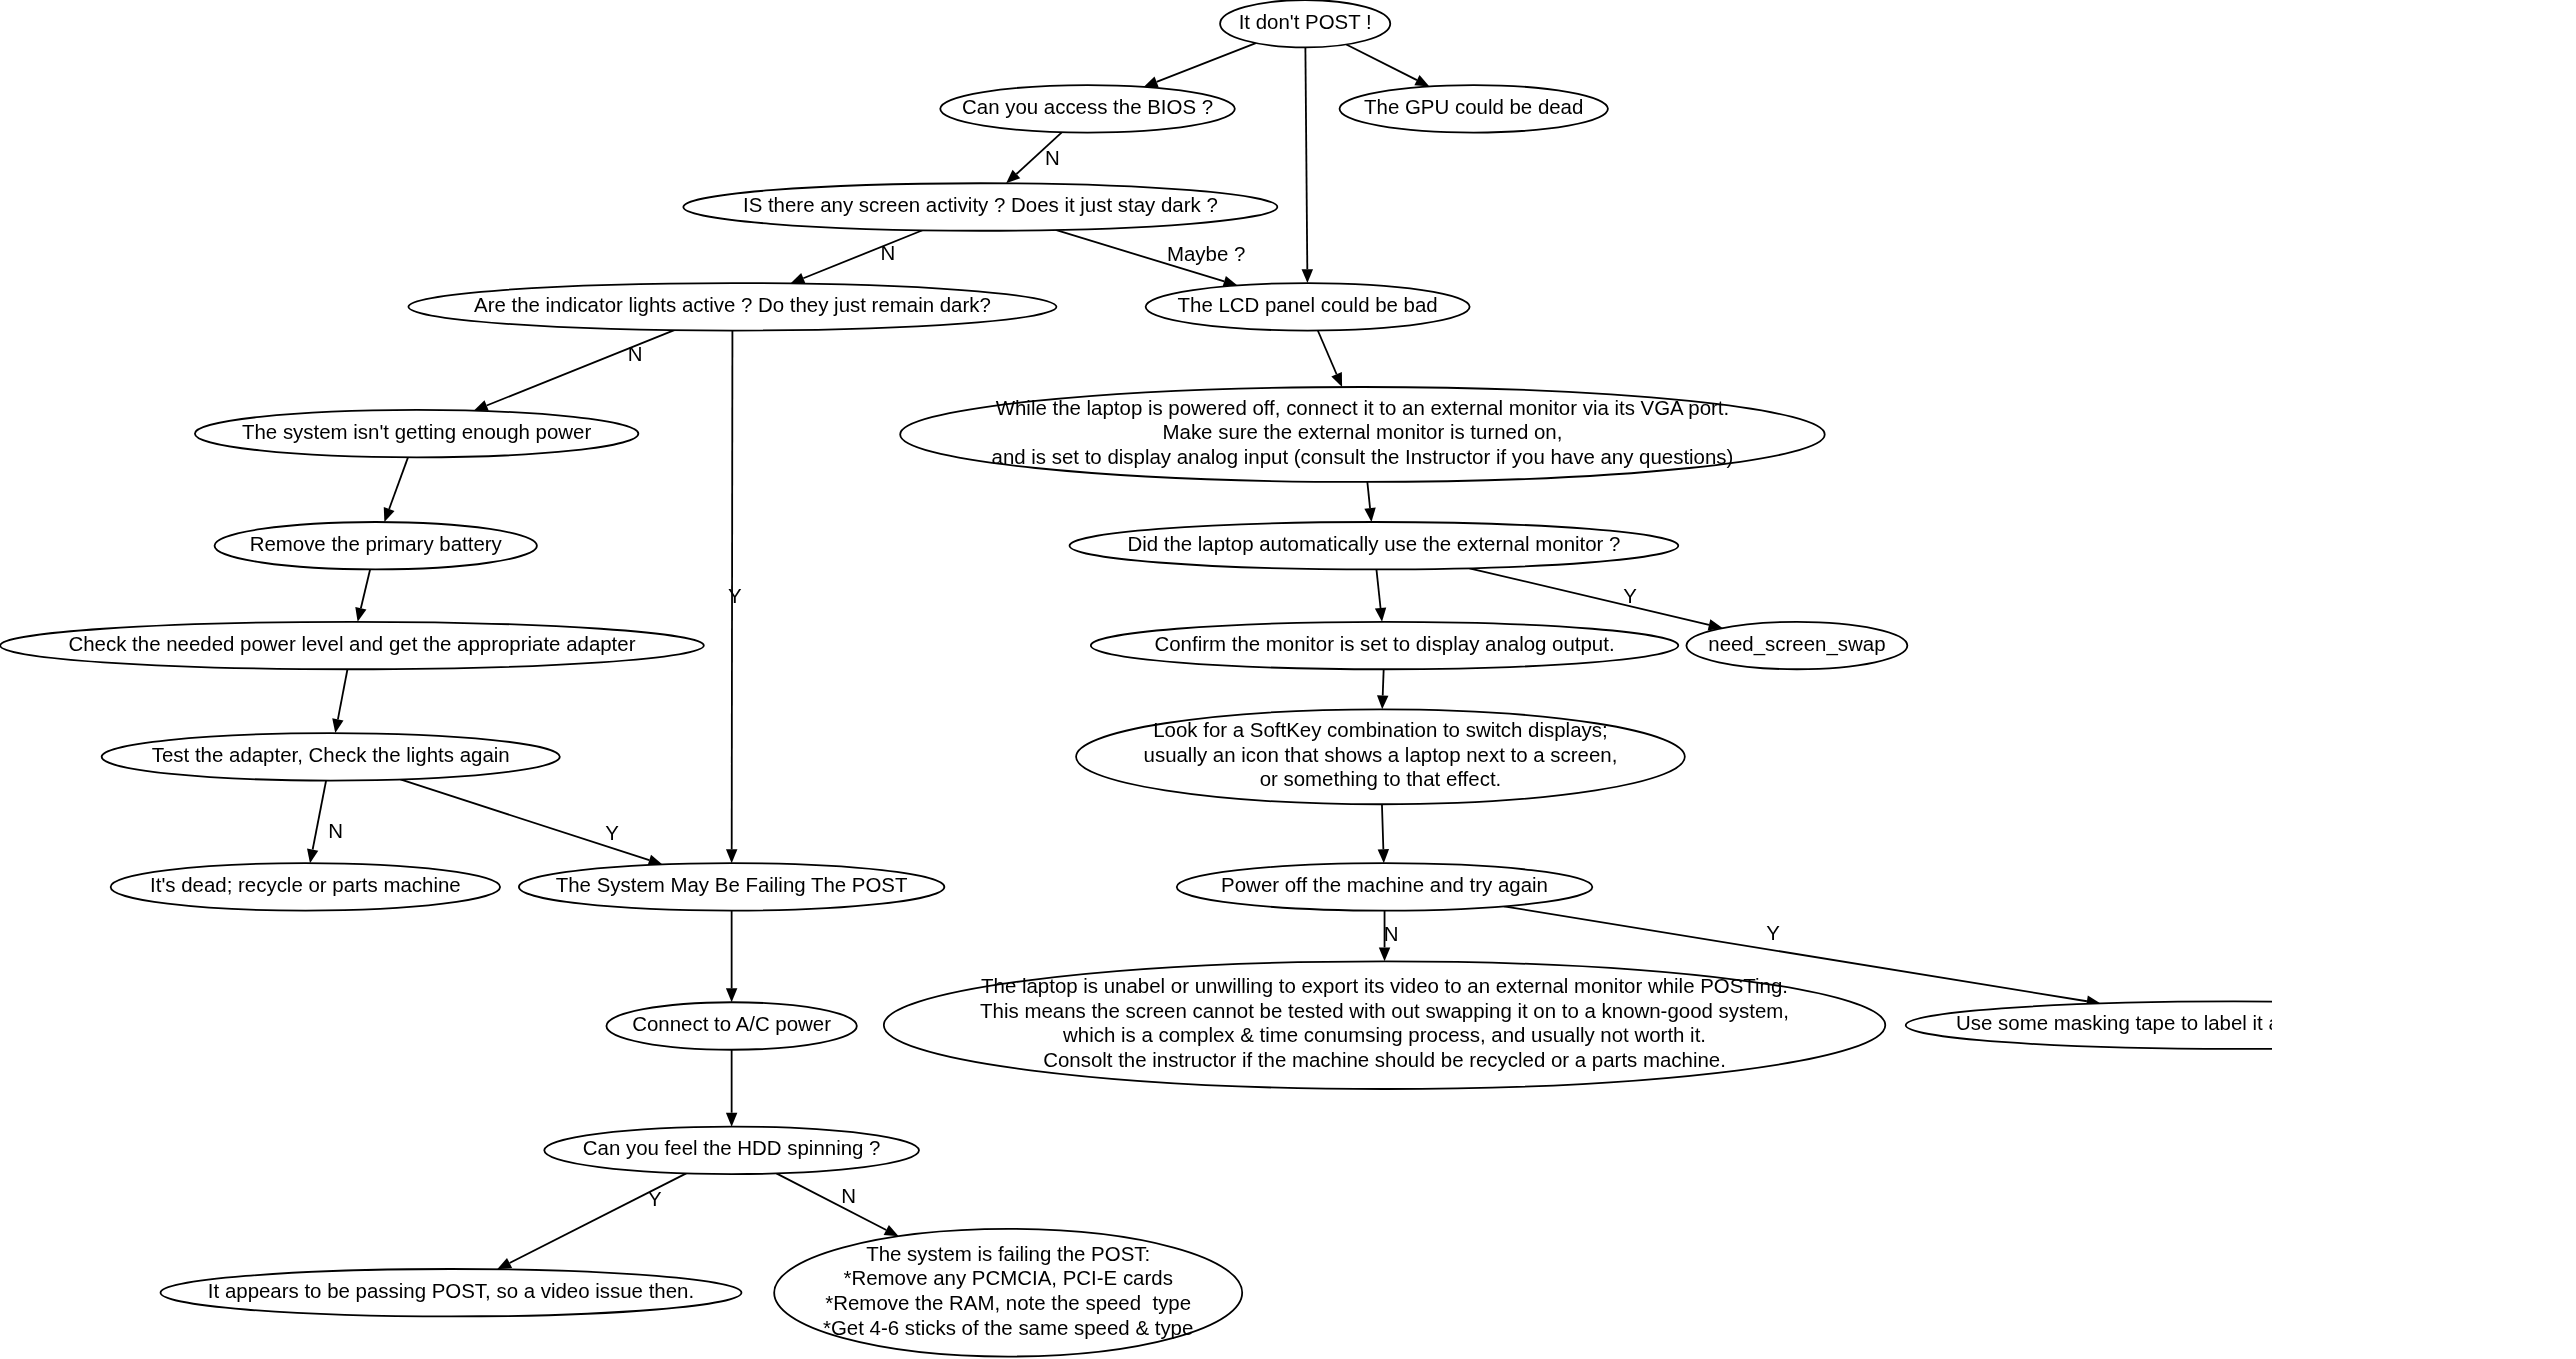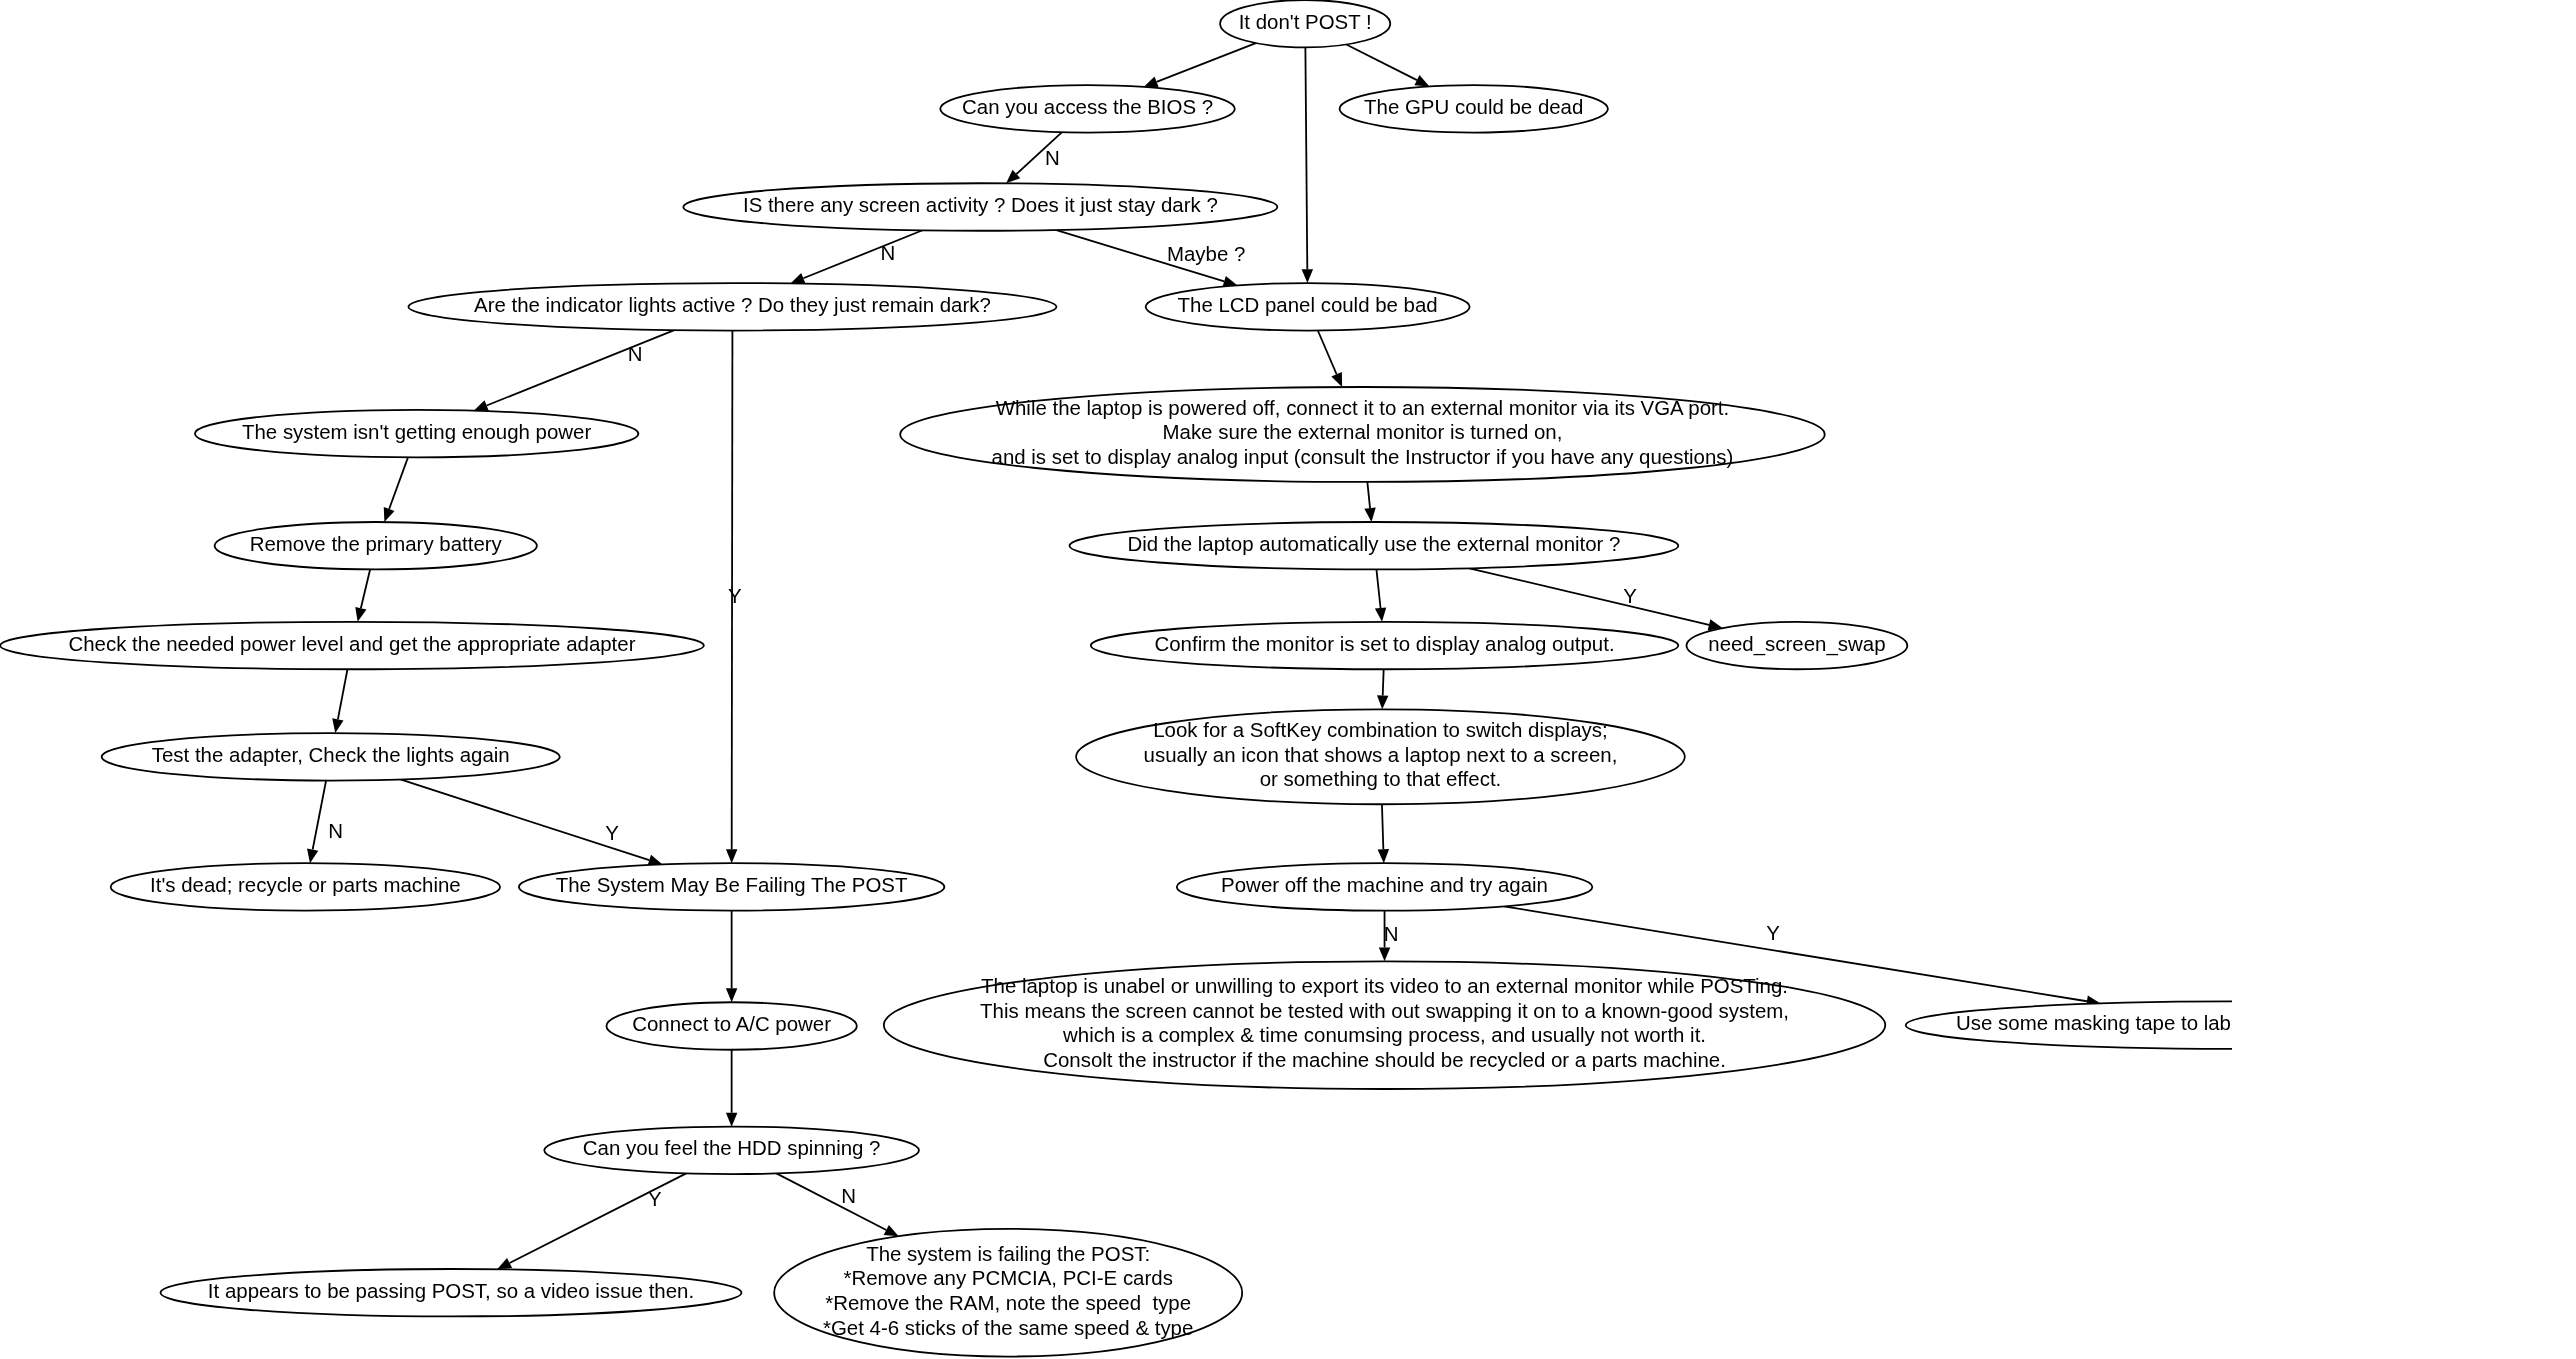--- a/index.html
+++ b/index.html
@@ -10,20 +10,21 @@
   }
   body {
     font-family: "Liberation Sans", sans-serif;
   }
   #canvas-wrap {
     position: relative;
     width: 2232px;
     height: 1359px;
     background: #ffffff;
     overflow: hidden;
+    padding-left: 40px;
   }
   svg#graph {
     position: absolute;
     top: 0;
     left: 0;
     width: 2576px;
     height: 1359px;
     display: block;
   }
   .node-ellipse {

